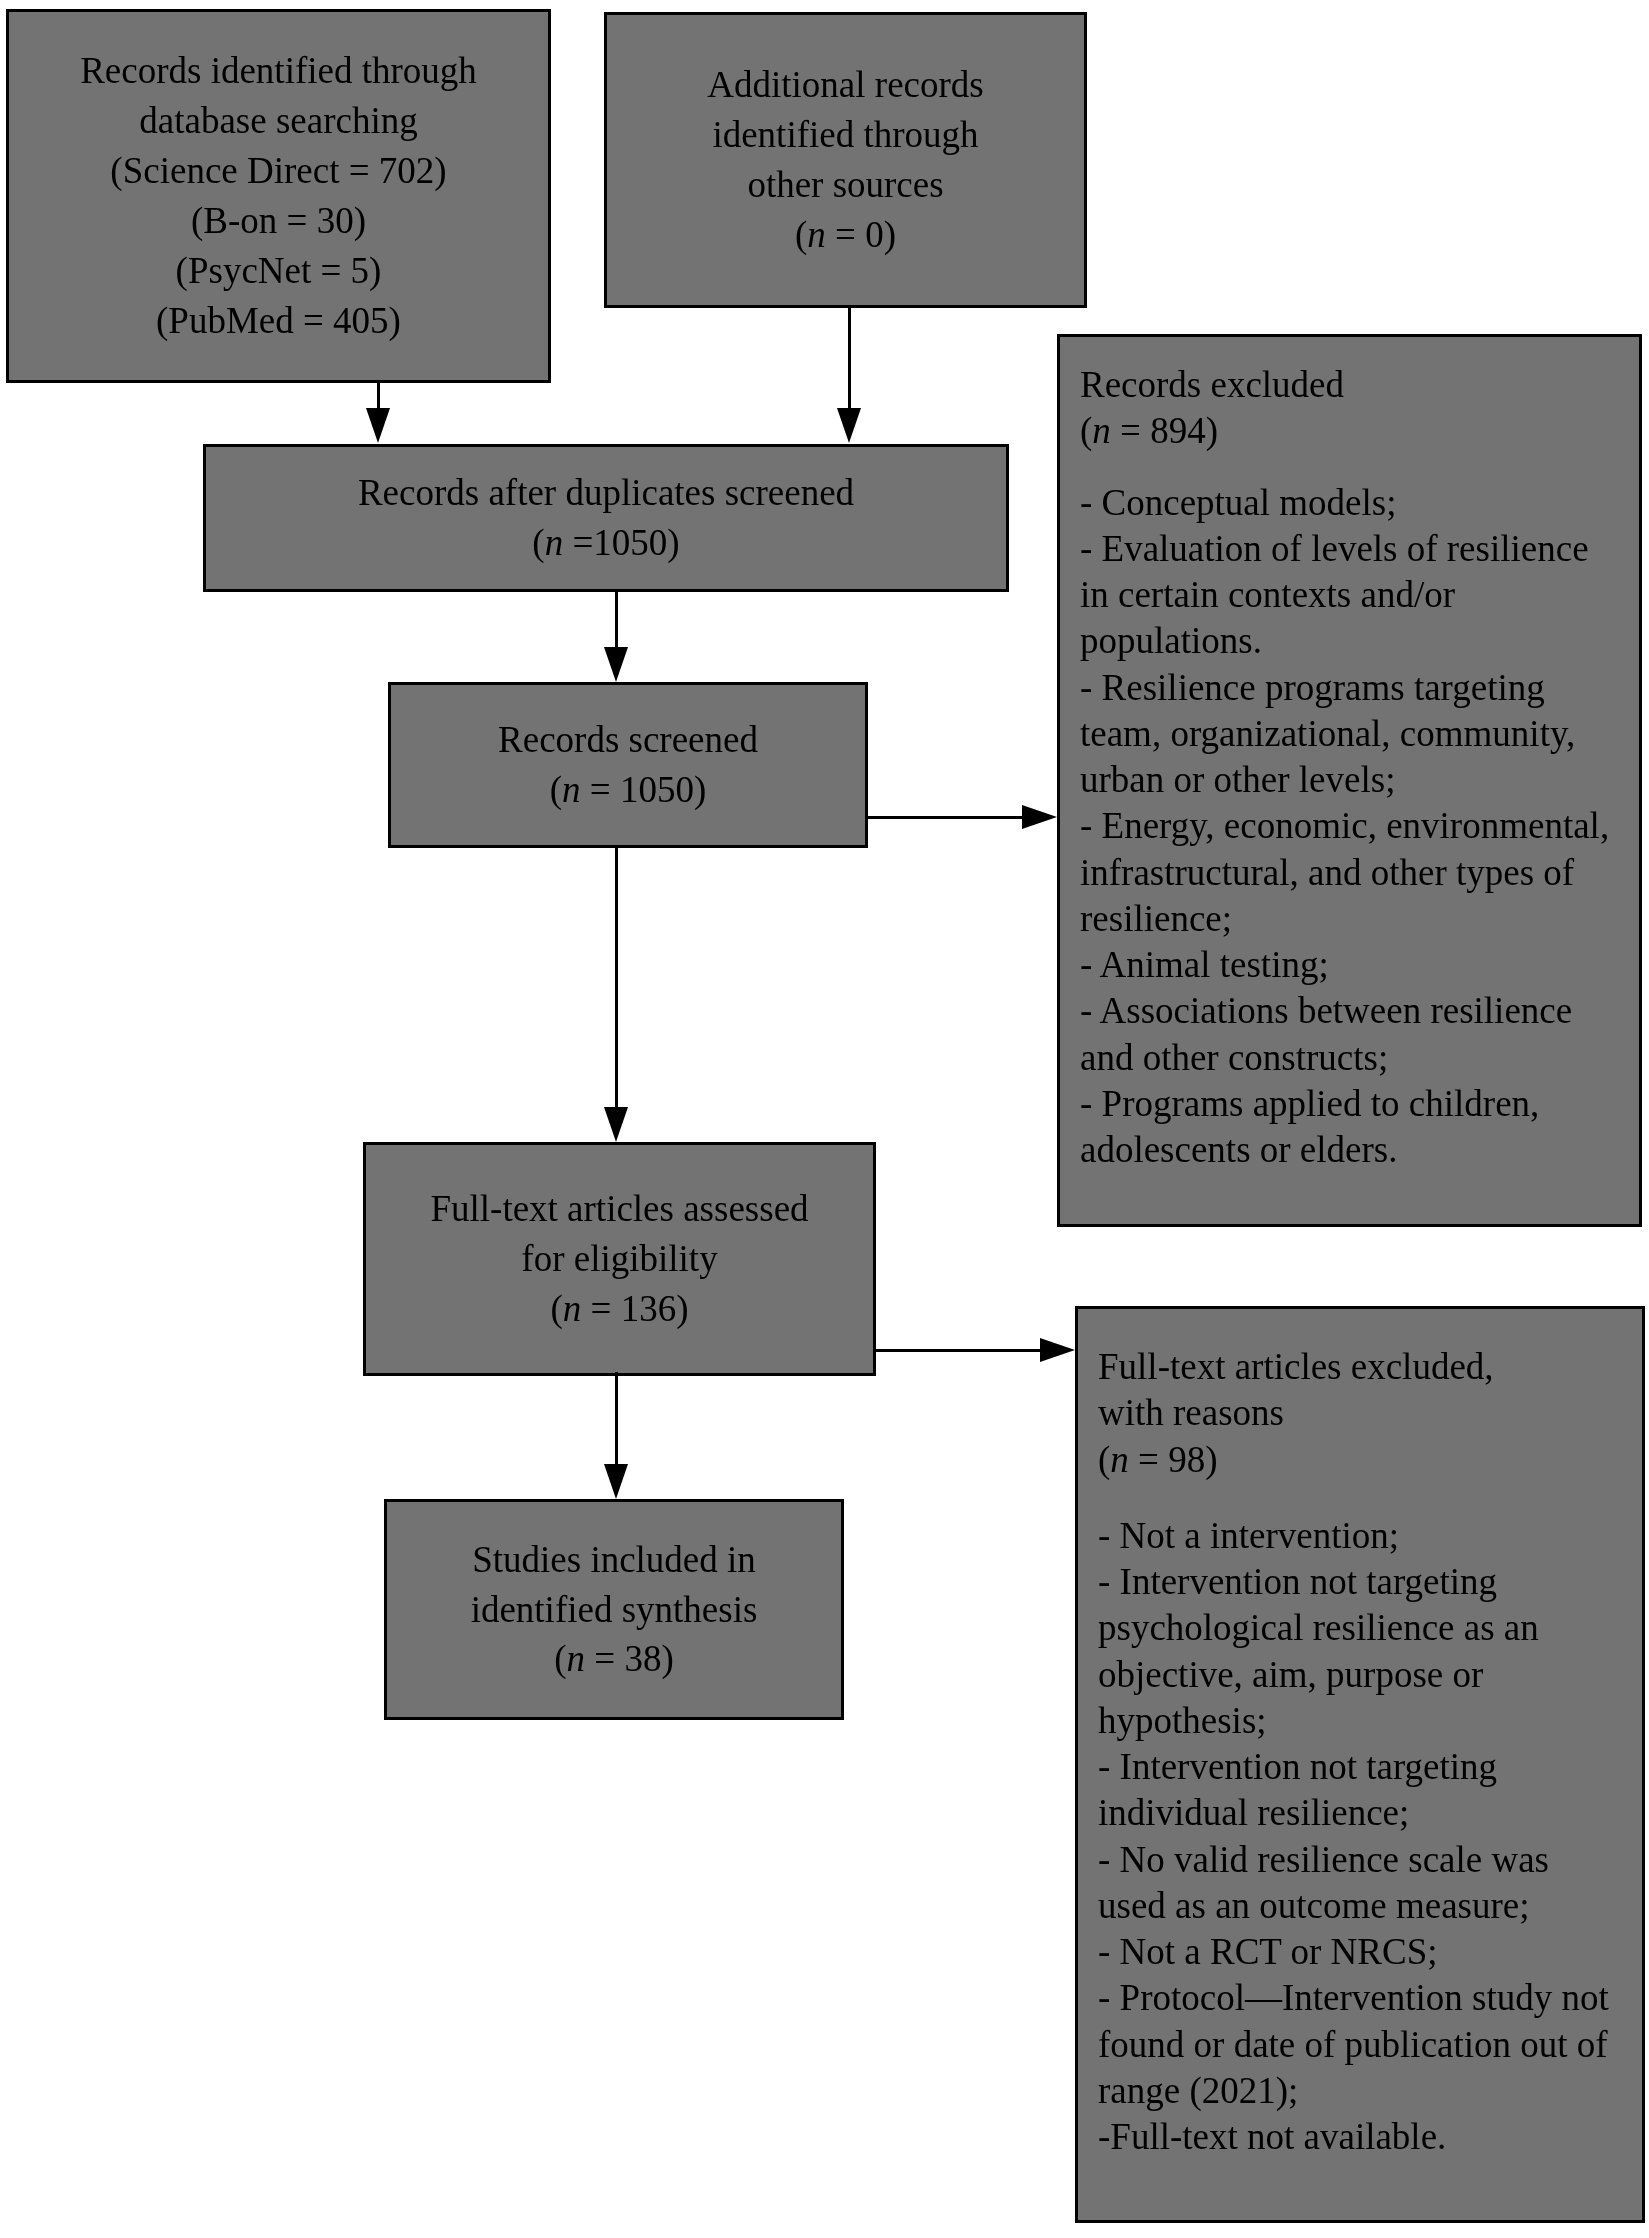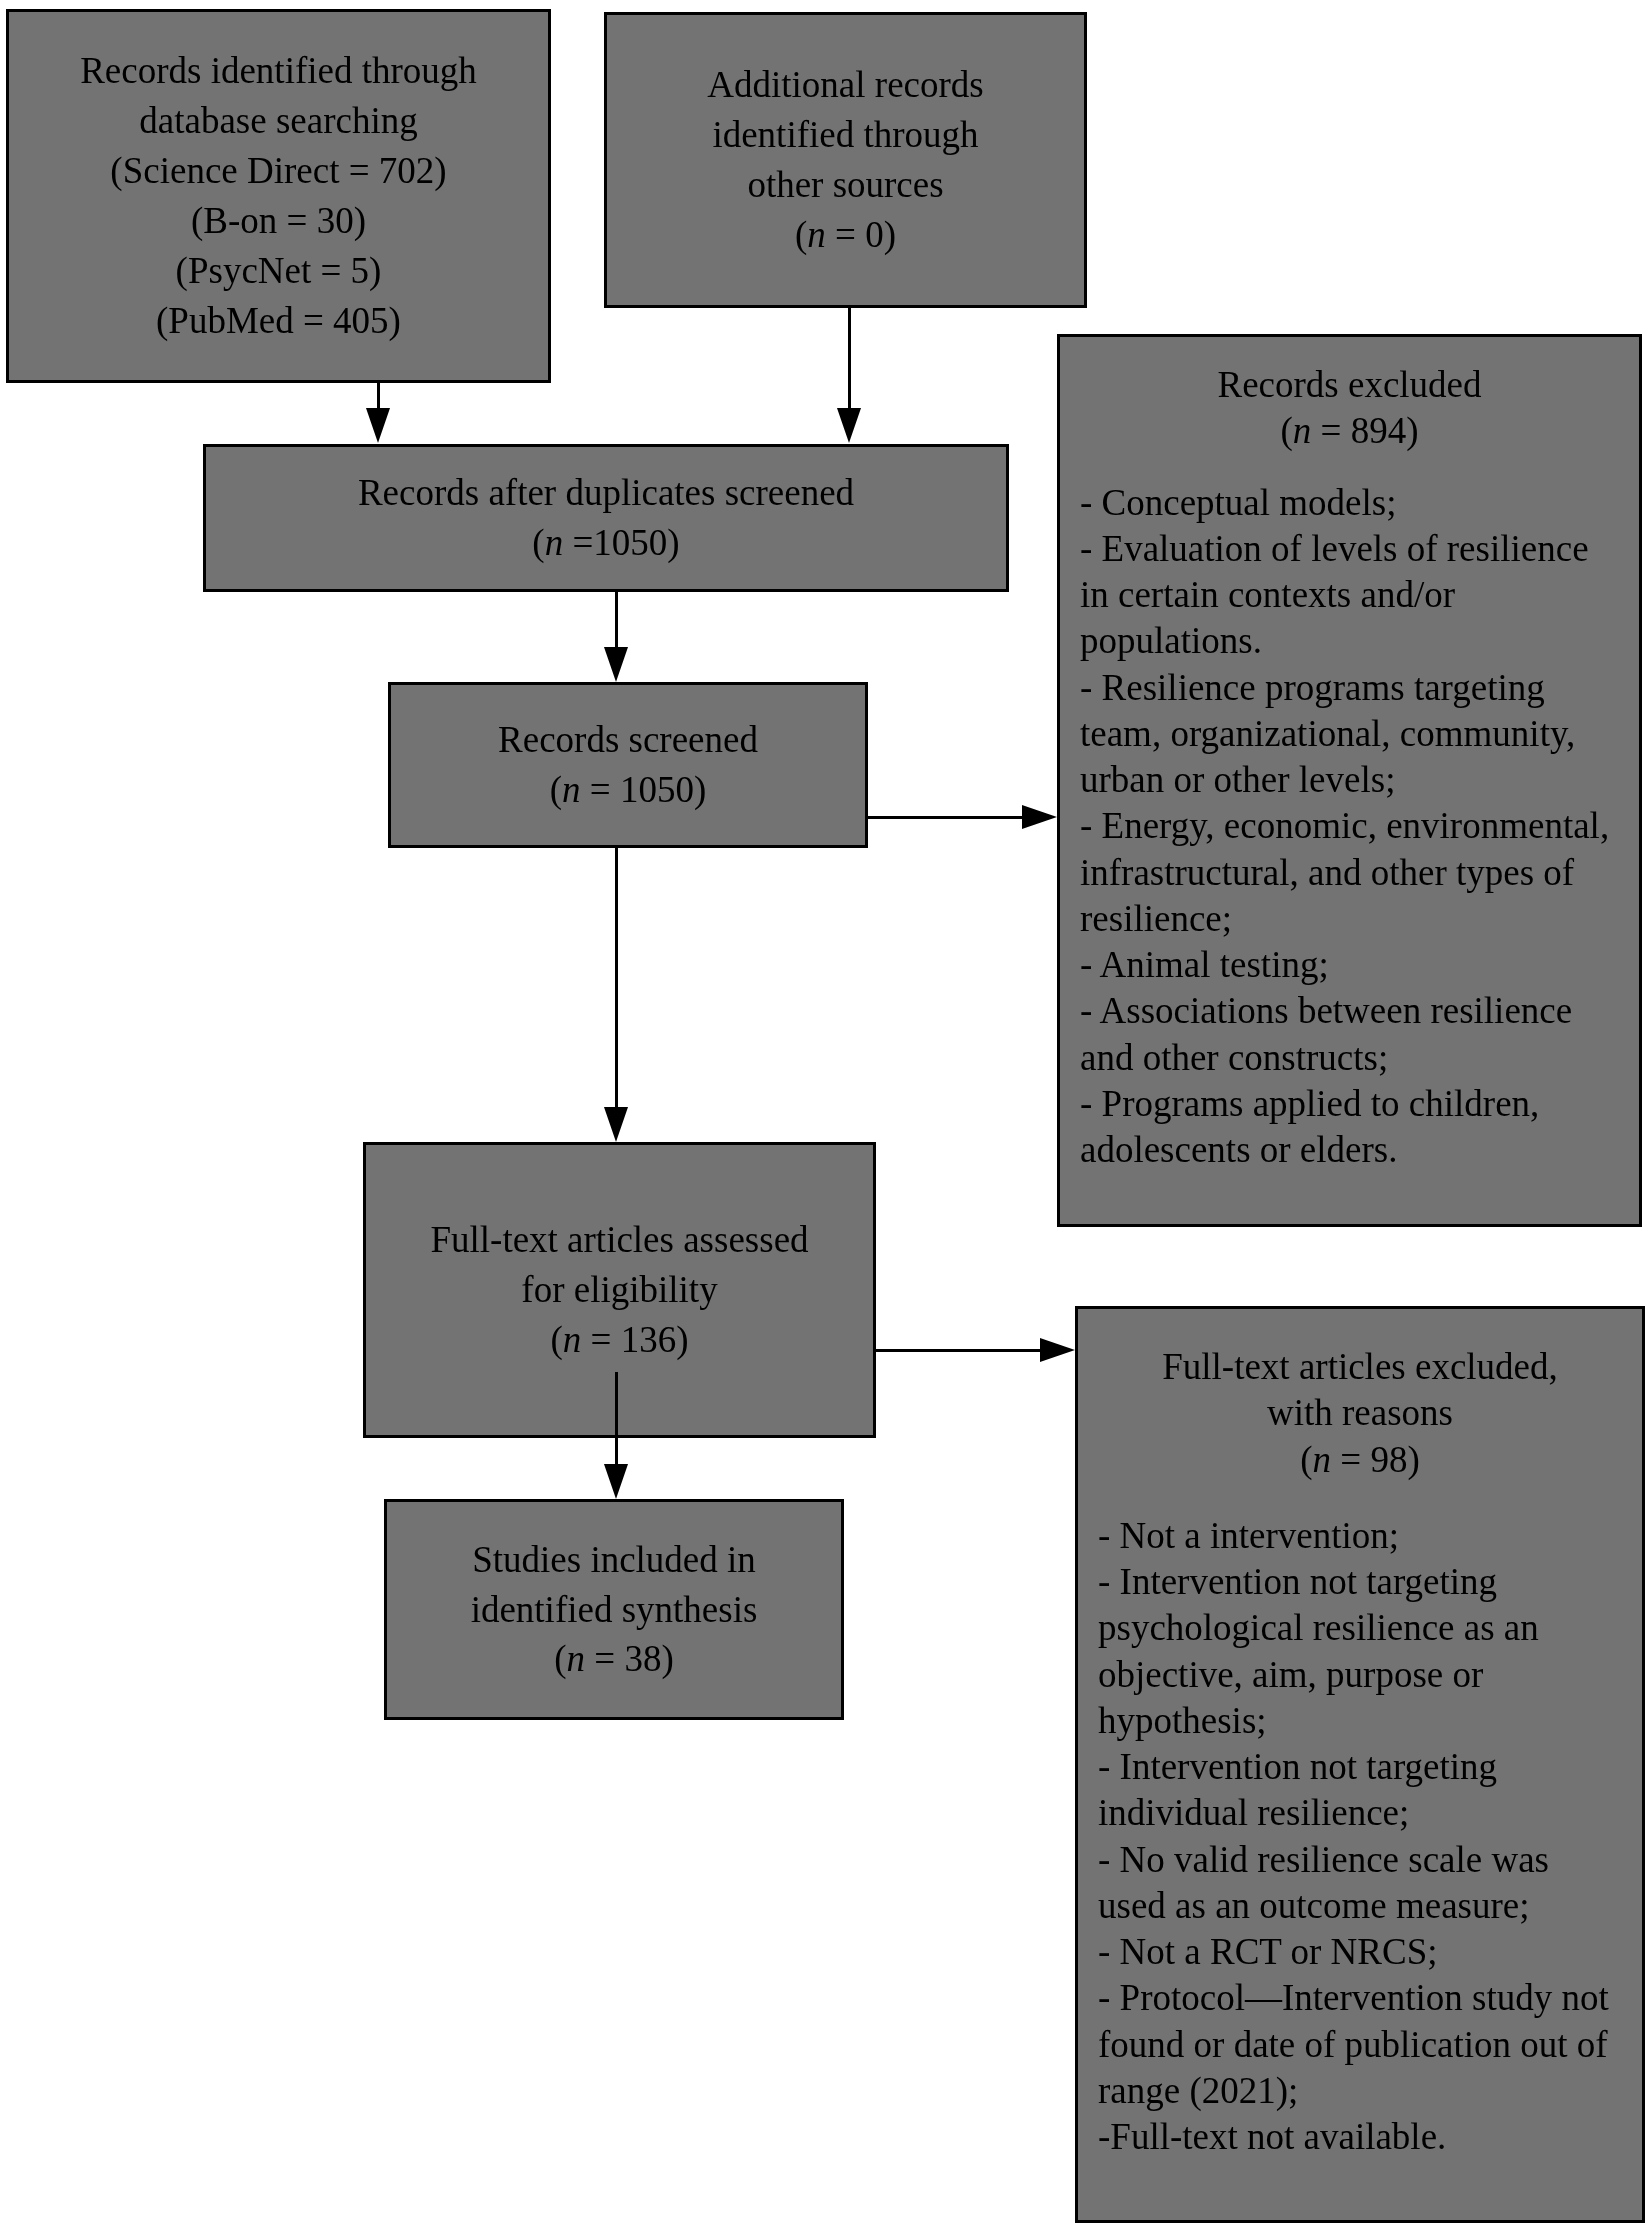--- a/index.html
+++ b/index.html
@@ -13,21 +13,21 @@
     position:absolute;box-sizing:border-box;
     border:3.5px solid #000;background:#737373;
     font-size:37px;
   }
   .center-box{
     display:flex;flex-direction:column;justify-content:center;align-items:center;
     text-align:center;line-height:1.35;
   }
   .center-box .inner{margin:0 auto;}
   .side-box{padding:25px 20px 20px 20px;line-height:1.25;}
-  .side-head{text-align:center;}
+  .side-head{text-align:left;}
   .reason-list{text-align:left;}
   #box-c .reason-list{margin-top:25px;}
   #box-h{padding-top:35px;}
   #box-h .reason-list{margin-top:30px;}
   .vline{position:absolute;width:2.5px;background:#000;}
   .hline{position:absolute;height:2.5px;background:#000;}
   .arrow-down{
     position:absolute;width:0;height:0;
     border-left:12px solid transparent;border-right:12px solid transparent;
     border-top:35px solid #000;
@@ -38,21 +38,21 @@
     border-left:35px solid #000;
   }
   
   #box-a{left:6px;top:9px;width:545px;height:374px;}
   #box-a .inner{max-width:517px;}
   #box-b{left:604px;top:11.6px;width:483px;height:296px;}
   #box-b .inner{max-width:332px;}
   #box-c{left:1057px;top:334px;width:585px;height:893px;}
   #box-d{left:203px;top:444px;width:806px;height:148px;}
   #box-e{left:388px;top:682px;width:480px;height:166px;}
-  #box-f{left:363px;top:1142px;width:513px;height:296px;}
+  #box-f{left:363px;top:1142px;width:513px;height:234px;}
   #box-f .inner{max-width:422px;}
   #box-g{left:384px;top:1499px;width:460px;height:221px;}
   #box-g .inner{max-width:402px;}
   #box-h{left:1075px;top:1306px;width:570px;height:917px;}
   
   #line-a-d{left:377px;top:383px;height:30px;}
   #arrow-a-d{left:366px;top:408px;}
   #line-b-d{left:848px;top:308px;height:103px;}
   #arrow-b-d{left:837px;top:408px;}
   #line-d-e{left:615px;top:592px;height:58px;}

